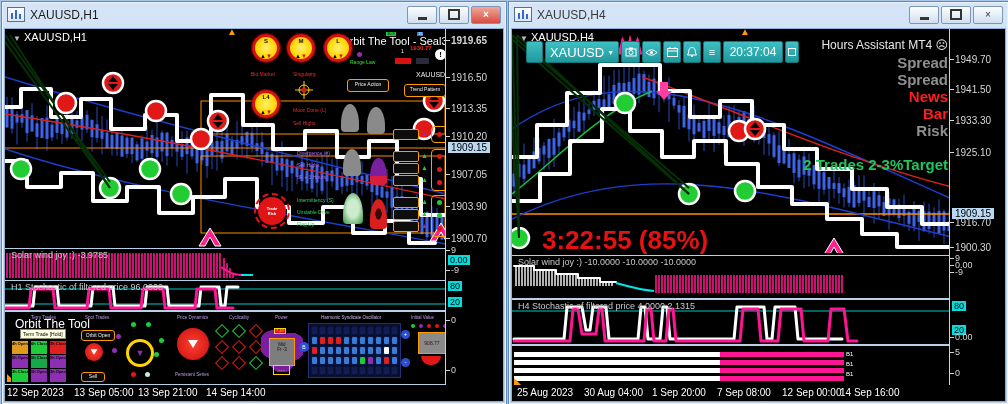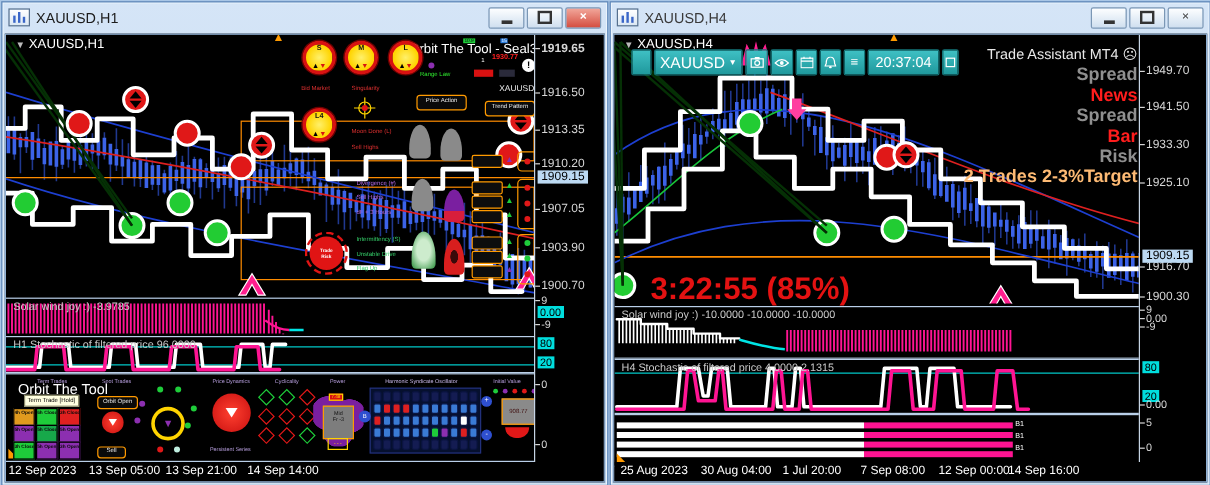--- a/index.html
+++ b/index.html
@@ -933,28 +933,28 @@
             </svg>
           </span>
         <span class="tbtn" style="width:16px;">≡</span>
         <span class="tbtn" style="width:58px;font-size:12px;">20:37:04</span>
         <span class="tbtn" style="width:12px;">
             <span style="width:6px;height:6px;border:1px solid #fff;display:block;"></span>
           </span>
       </div>
 
       <div class="assist" style="top:8px;left:0;width:436px;">
-        <div class="hd"><span>Trade Assistant MT4</span> <span>☹</span></div>
+        <div class="hd"><span>Hours Assistant MT4</span> <span>☹</span></div>
         <div id="assistitems">
             <div style="color: rgb(143, 143, 143);">Spread</div>
+            <div style="color: rgb(143, 143, 143);">Spread</div>
             <div style="color: rgb(255, 29, 29);">News</div>
-            <div style="color: rgb(143, 143, 143);">Spread</div>
             <div style="color: rgb(255, 29, 29);">Bar</div>
             <div style="color: rgb(143, 143, 143);">Risk</div>
-            <div style="color: #fdba74;">2 Trades 2-3%Target</div>
+            <div style="color: #22c55e; margin-top: 17px;">2 Trades 2-3%Target</div>
           </div>
       </div>
 
       <div class="countdown" style="left:30px;top:196px;font-size:26px;">3:22:55 (85%)</div>
 
       <div class="sub" style="top:226px;width:440px;height:42px;">
         <span class="sublab">Solar wind joy :) -10.0000 -10.0000 -10.0000</span>
         <svg class="layer" id="rsub1" width="440" height="42">
             <polyline points="2,10 22,10 22,14 44,14 44,18 66,18 66,22 88,22 88,26 104,26" fill="none" stroke="#fff" stroke-width="2" stroke-linejoin="round" stroke-linecap="round"></polyline>
             <line x1="4" y1="10" x2="4" y2="30" stroke="#fff" stroke-width="1.4"></line>
@@ -1077,21 +1077,21 @@
           </svg>
         <span class="lab" style="left:334px;top:5px;font-size:6px;color:#fff;">B1</span>
         <span class="lab" style="left:334px;top:15px;font-size:6px;color:#fff;">B1</span>
         <span class="lab" style="left:334px;top:25px;font-size:6px;color:#fff;">B1</span>
         <div class="corner" style="left:2px;bottom:2px;"></div>
       </div>
 
       <div class="timebar">
         <span style="left:5px;">25 Aug 2023</span>
         <span style="left:72px;">30 Aug 04:00</span>
-        <span style="left:140px;">1 Jul 20:00</span>
+        <span style="left:140px;">1 Sep 20:00</span>
         <span style="left:205px;">7 Sep 08:00</span>
         <span style="left:270px;">12 Sep 00:00</span>
         <span style="left:328px;">14 Sep 16:00</span>
       </div>
 
       <div class="axis" style="width:55px;text-align:center;">
         <span class="tick" style="top:25px;">1949.70</span>
         <span class="tick" style="top:55px;">1941.50</span>
         <span class="tick" style="top:86px;">1933.30</span>
         <span class="tick" style="top:118px;">1925.10</span>

